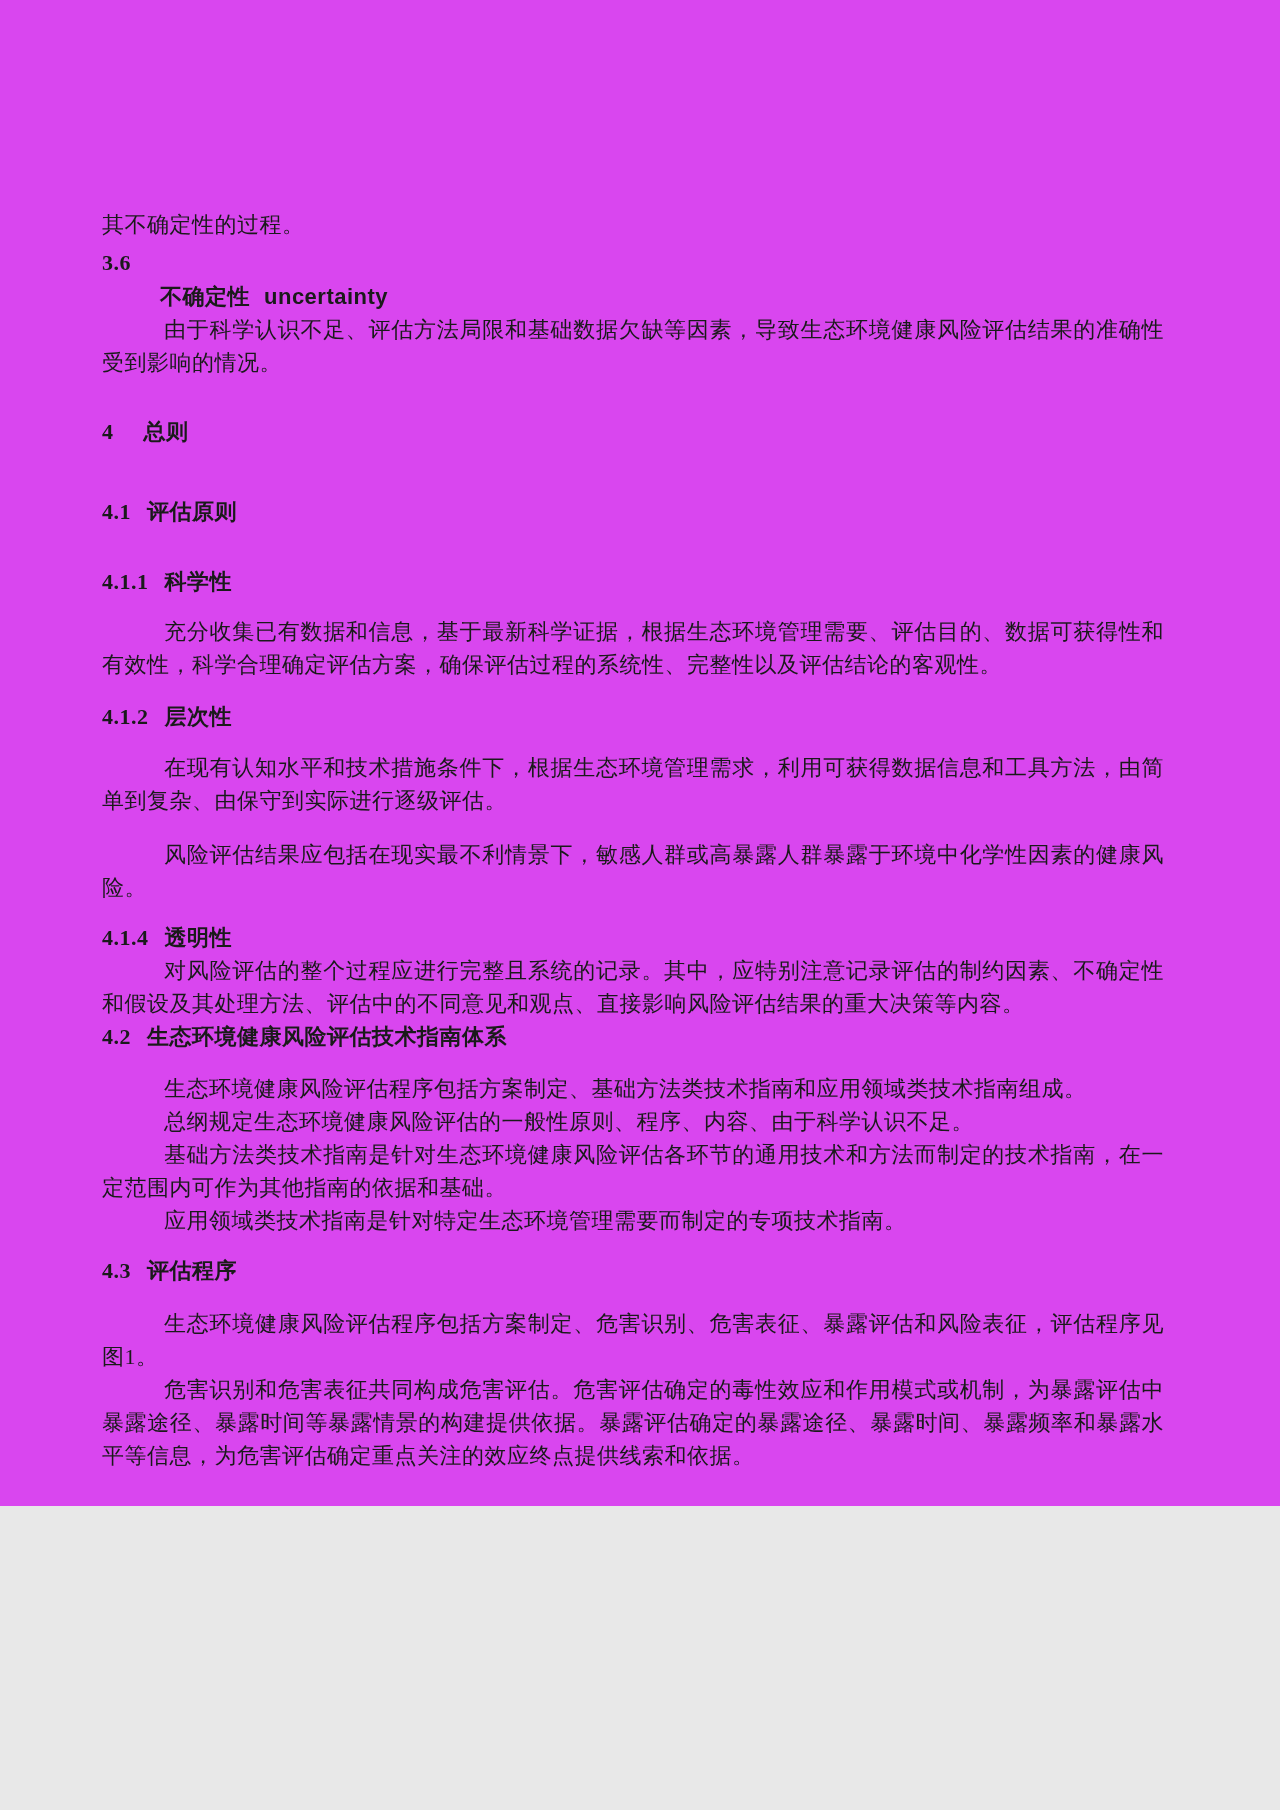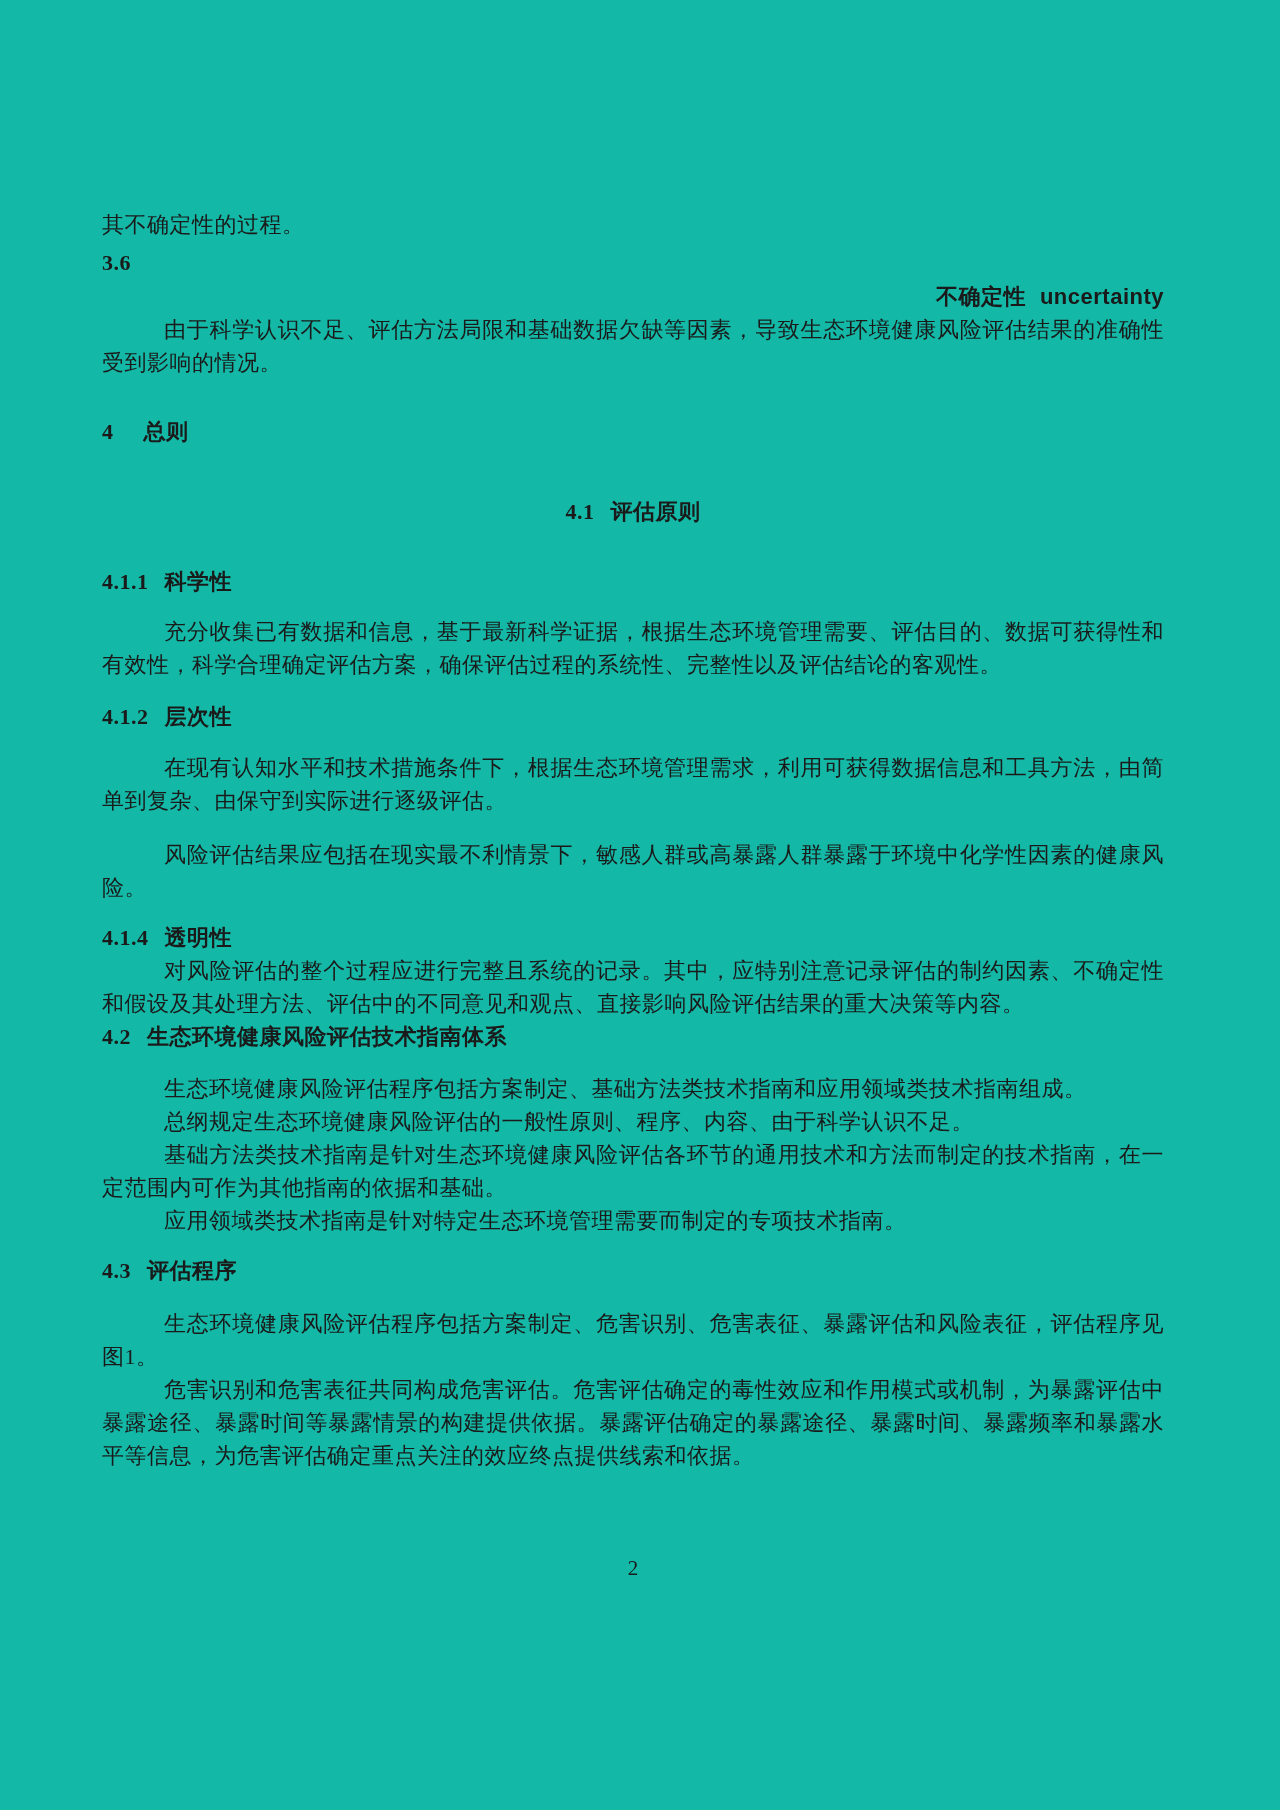--- a/index.html
+++ b/index.html
@@ -3,23 +3,23 @@
 <meta charset="utf-8">
 <style>
   html, body {
     margin: 0;
     padding: 0;
     background: #e8e8e8;
   }
   .page {
     position: relative;
     width: 1280px;
-    height: 1810px;
+    height: 1506px;
     margin: 0 auto;
-    background: #14b8a6;
+    background: #d946ef;
     box-sizing: border-box;
     padding: 208px 116px 0 102px;
     color: #1a1a1a;
     font-family: "Liberation Serif", "DejaVu Serif", serif;
     font-size: 22px;
     overflow: hidden;
   }
   .body-text {
     margin: 0;
     line-height: 33px;
@@ -39,34 +39,33 @@
   }
   .heading .num { margin-right: 16px; }
   .heading .num-wide { margin-right: 30px; }
   .term-line {
     line-height: 33px;
     padding-left: 58px;
     font-family: "Liberation Sans", "DejaVu Sans", sans-serif;
     font-weight: 700;
     font-size: 22px;
     letter-spacing: 0.5px;
-    text-align: right;
   }
   .term-line .term-en { margin-left: 14px; }
   .mt1  { margin-top: 1px; }
   .mt5  { margin-top: 5px; }
   .mt14 { margin-top: 0; }
   .mt17 { margin-top: 17px; }
   .mt18 { margin-top: 18px; }
   .mt19 { margin-top: 19px; }
   .mt20 { margin-top: 20px; }
   .mt21 { margin-top: 21px; }
   .mt36 { margin-top: 36px; }
   .mt37 { margin-top: 37px; }
-  .mt47 { margin-top: 47px; text-align: center; }
+  .mt47 { margin-top: 47px; }
   .page-number {
     margin-top: 80px;
     text-align: center;
     font-size: 21px;
     line-height: 33px;
     letter-spacing: 0;
   }
 </style>
 </head>
 <body>

